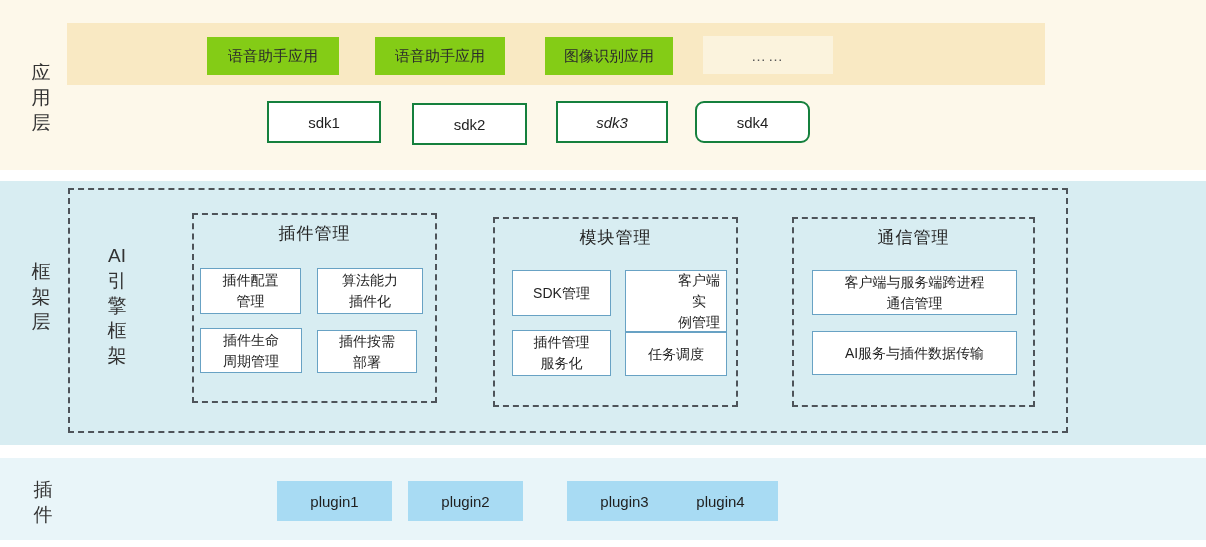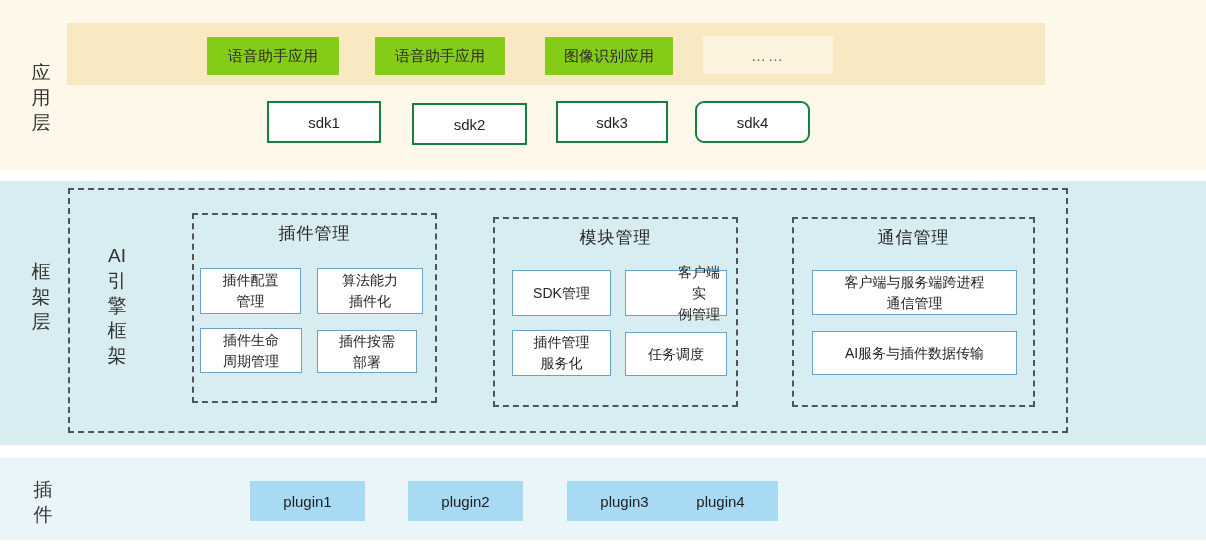--- a/index.html
+++ b/index.html
@@ -51,21 +51,21 @@
 用
 层</div>
 
   <div class="app-box" style="left:207px; top:37px; width:132px;">语音助手应用</div>
   <div class="app-box" style="left:375px; top:37px; width:130px;">语音助手应用</div>
   <div class="app-box" style="left:545px; top:37px; width:128px;">图像识别应用</div>
   <div class="app-box dots" style="left:703px; top:36px; width:130px;">……</div>
 
   <div class="sdk-box" style="left:267px; width:114px;">sdk1</div>
   <div class="sdk-box" style="left:412px; width:115px; top:103px;">sdk2</div>
-  <div class="sdk-box" style="left:556px; width:112px;">sdk3</div>
+  <div class="sdk-box" style="left:556px; width:112px;font-style:italic;">sdk3</div>
   <div class="sdk-box" style="left:695px; width:115px;border-radius:9px;">sdk4</div>
 
   <div class="strip strip-framework"></div>
 
   <div class="v-label" style="left:20px; top:259px; width:42px;">框
 架
 层</div>
 
   <div class="dashed" style="left:68px; top:188px; width:1000px; height:245px;"></div>
 
@@ -82,35 +82,35 @@
   <div class="item-box" style="left:200px; top:328px; width:102px; height:45px;">插件生命
 周期管理</div>
   <div class="item-box" style="left:317px; top:268px; width:106px; height:46px;">算法能力
 插件化</div>
   <div class="item-box" style="left:317px; top:330px; width:100px; height:43px;">插件按需
 部署</div>
 
   <div class="dashed" style="left:493px; top:217px; width:245px; height:190px;"></div>
   <div class="group-title" style="left:493px; top:226px; width:245px;">模块管理</div>
   <div class="item-box" style="left:512px; top:270px; width:99px; height:46px;">SDK管理</div>
-  <div class="item-box" style="left:625px; top:270px; width:102px; height:46px;padding-left:46px;">客户端实
+  <div class="item-box" style="left:625px; top:270px; width:102px; height:62px;padding-left:46px;">客户端实
 例管理</div>
   <div class="item-box" style="left:512px; top:330px; width:99px; height:46px;">插件管理
 服务化</div>
   <div class="item-box" style="left:625px; top:332px; width:102px; height:44px;">任务调度</div>
 
   <div class="dashed" style="left:792px; top:217px; width:243px; height:190px;"></div>
   <div class="group-title" style="left:792px; top:226px; width:243px;">通信管理</div>
   <div class="item-box" style="left:812px; top:270px; width:205px; height:45px;">客户端与服务端跨进程
 通信管理</div>
   <div class="item-box" style="left:812px; top:331px; width:205px; height:44px;">AI服务与插件数据传输</div>
 
   <div class="strip strip-plugin"></div>
 
   <div class="v-label" style="left:22px; top:477px; width:42px;">插
 件</div>
 
-  <div class="plugin-box" style="left:250px;">plugin1</div>
+  <div class="plugin-box" style="left:277px;">plugin1</div>
   <div class="plugin-box" style="left:408px;">plugin2</div>
   <div class="plugin-box" style="left:555px;margin-left:12px;">plugin3</div>
   <div class="plugin-box" style="left:663px;">plugin4</div>
 
 </div>
 
 </body></html>

